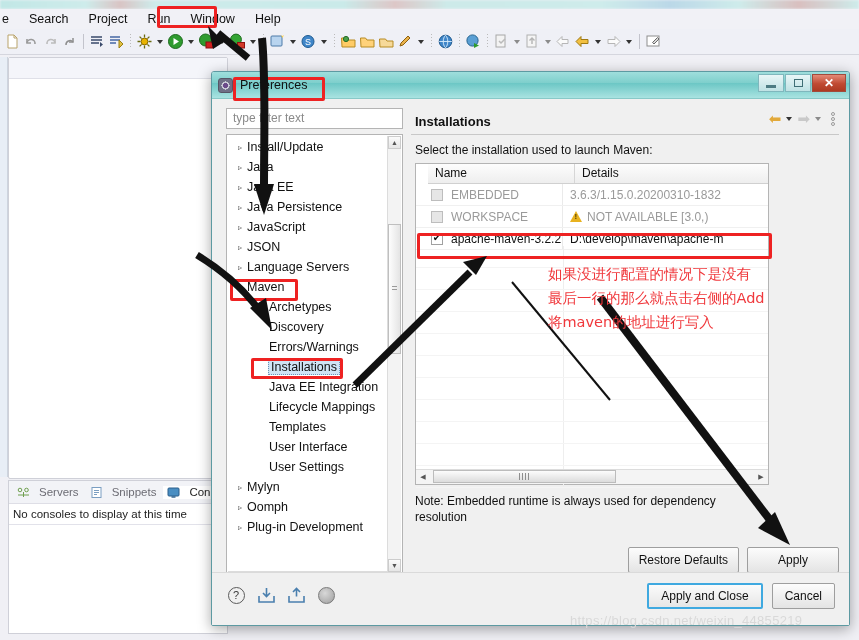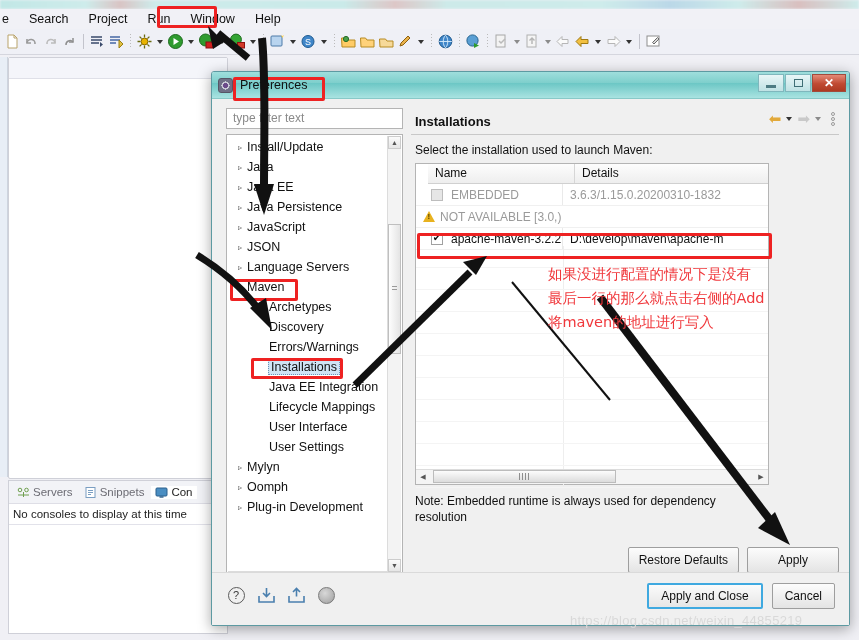--- a/index.html
+++ b/index.html
@@ -43,21 +43,21 @@
   }
   .editortabstrip{height:20px;background:#f4f5fa;border-bottom:1px solid #dfe0e8;}
   .leftedge{position:absolute;left:0;top:57px;width:7px;height:420px;background:#e8eef6;border-right:1px solid #cdd4de;}
 
   .bottompanel{
     position:absolute;left:8px;top:480px;width:218px;height:152px;
     background:#fff;border:1px solid #cfd0d8;
   }
   .bp-tabs{display:flex;align-items:center;height:22px;background:#f2f3f7;
            border-bottom:1px solid #dedee6;font-size:11.5px;color:#6c6c74;padding-left:4px;gap:3px;overflow:hidden;}
-  .bp-tab{display:flex;align-items:center;gap:3px;padding:0 4px;white-space:nowrap;}
+  .bp-tab{display:flex;align-items:center;gap:9px;padding:0 4px;white-space:nowrap;}
   .bp-tab.active{background:#fff;color:#222;}
   .bp-body{font-size:11.5px;color:#222;padding:4px 4px 0 4px;}
   .bp-rule{margin-top:4px;height:1px;background:#e2e2ea;}
 
   
   #dlg{
     position:absolute;left:211px;top:71px;width:639px;height:555px;
     background:#f0f0f0;
     border:1px solid #5d9aa2;
     box-shadow:0 3px 14px rgba(0,0,0,.35);
@@ -455,20 +455,24 @@
           <div class="tnode" style="padding-left: 26px;">
             <span class="arrow"></span>
             <span class="lbl">Java EE Integration</span>
           </div>
           <div class="tnode" style="padding-left: 26px;">
             <span class="arrow"></span>
             <span class="lbl">Lifecycle Mappings</span>
           </div>
           <div class="tnode" style="padding-left: 26px;">
             <span class="arrow"></span>
+            <span class="lbl">Templates</span>
+          </div>
+          <div class="tnode" style="padding-left: 26px;">
+            <span class="arrow"></span>
             <span class="lbl">User Interface</span>
           </div>
           <div class="tnode" style="padding-left: 26px;">
             <span class="arrow"></span>
             <span class="lbl">User Settings</span>
           </div>
           <div class="tnode" style="padding-left: 4px;">
             <span class="arrow">▹</span>
             <span class="lbl">Mylyn</span>
           </div>
@@ -524,20 +528,24 @@
             <div class="trow dim">
               <div class="cname">
                 <span class="cbx grey"></span>
                 <span>EMBEDDED</span>
               </div>
               <div class="cdet">
                 <span>3.6.3/1.15.0.20200310-1832</span>
               </div>
             </div>
             <div class="trow dim">
+              <div class="cname">
+                <span class="cbx grey"></span>
+                <span>WORKSPACE</span>
+              </div>
               <div class="cdet">
                 <span class="warnico"></span>
                 <span>NOT AVAILABLE [3.0,)</span>
               </div>
             </div>
             <div class="trow on">
               <div class="cname">
                 <span class="cbx">
                   <span class="tick">✔</span>
                 </span>

